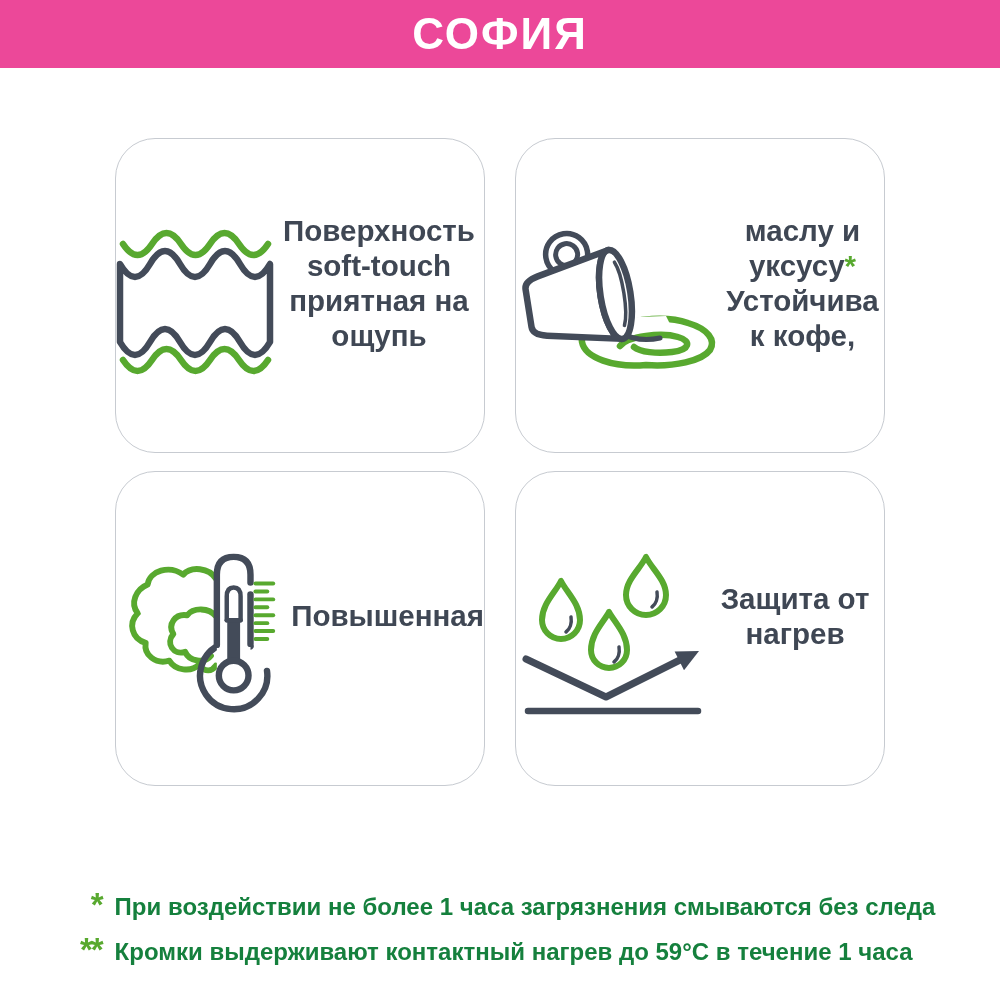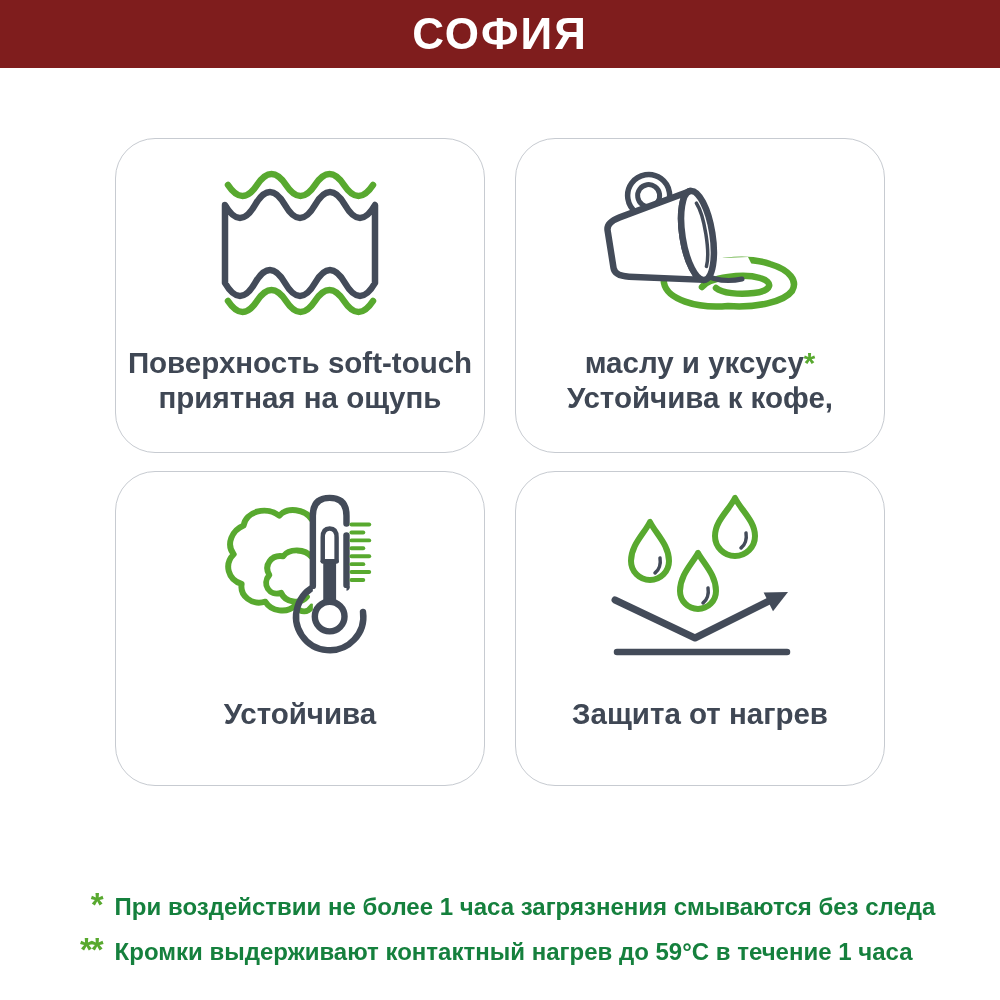--- a/index.html
+++ b/index.html
@@ -1,38 +1,38 @@
 <!DOCTYPE html>
 <html><head>
 <meta charset="utf-8">
 <style>
   * { margin:0; padding:0; box-sizing:border-box; }
   html,body { width:1000px; height:1000px; background:#ffffff; font-family:"Liberation Sans", sans-serif; overflow:hidden; }
   .page { position:relative; width:1000px; height:1000px; background:#ffffff; }
 
   .header {
-    height:68px; background:#7f1d1d;
+    height:68px; background:#ec4899;
     display:flex; align-items:center; justify-content:center;
   }
   .header-title {
     color:#ffffff; font-size:44px; font-weight:bold; letter-spacing:2px;
   }
 
   .grid {
     margin:70px 115px 0 115px;
     display:grid;
     grid-template-columns:1fr 1fr;
     column-gap:30px; row-gap:18px;
   }
   .card {
     height:315px;
     border:1.5px solid #C7CBD1;
     border-radius:40px;
     background:#ffffff;
-    display:flex; flex-direction:column; align-items:center;
+    display:flex; flex-direction:row; align-items:center;
     overflow:hidden;
   }
   .icon-area {
     flex:1 1 auto;
     display:flex; align-items:center; justify-content:center;
     padding-top:12px;
   }
   .icon-area svg { display:block; }
   .text-area {
     height:92px; margin-bottom:26px;
@@ -123,21 +123,21 @@
             <path d="M132,55 L150,55"></path>
               <path d="M132,63 L144,63"></path>
             <path d="M132,71 L150,71"></path>
               <path d="M132,79 L144,79"></path>
             <path d="M132,87 L150,87"></path>
               <path d="M132,95 L144,95"></path>
           </g>
         </svg>
       </div>
       <div class="text-area">
-        <div><span>Устойчива</span></div>
+        <div><span>Повышенная</span></div>
       </div>
     </div>
 
     <div class="card">
       <div class="icon-area">
         <svg width="190" height="168" viewBox="0 0 190 168" fill="none">
           <path d="M45,30 C39,42 26,53 26,69 A19,19 0 0 0 64,69 C64,53 51,42 45,30 Z" stroke="#58A92F" stroke-width="6" stroke-linejoin="round" fill="none"></path>
           <path d="M130,6 C124,18 110,29 110,44 A20,20 0 0 0 150,44 C150,29 136,18 130,6 Z" stroke="#58A92F" stroke-width="6" stroke-linejoin="round" fill="none"></path>
           <path d="M93,61 C87,72 75,83 75,99 A18,18 0 0 0 111,99 C111,83 99,72 93,61 Z" stroke="#58A92F" stroke-width="6" stroke-linejoin="round" fill="none"></path>
           <g stroke="#434B59" stroke-width="3.5" stroke-linecap="round" fill="none">

